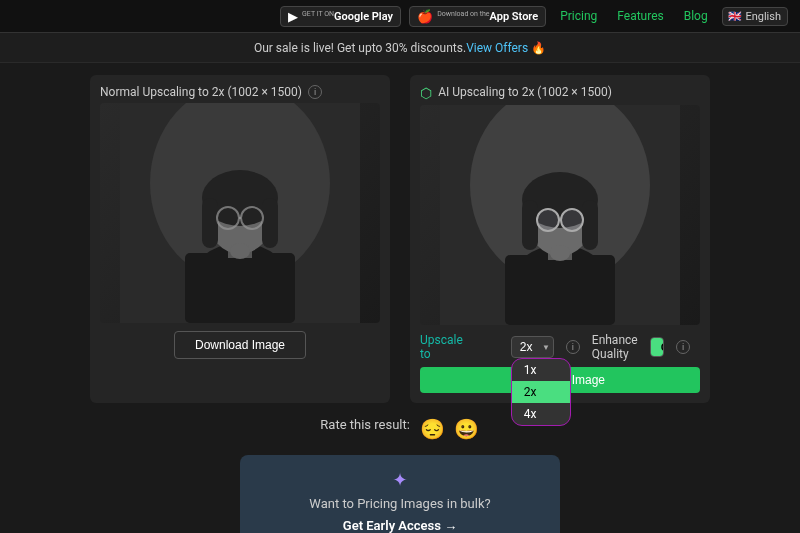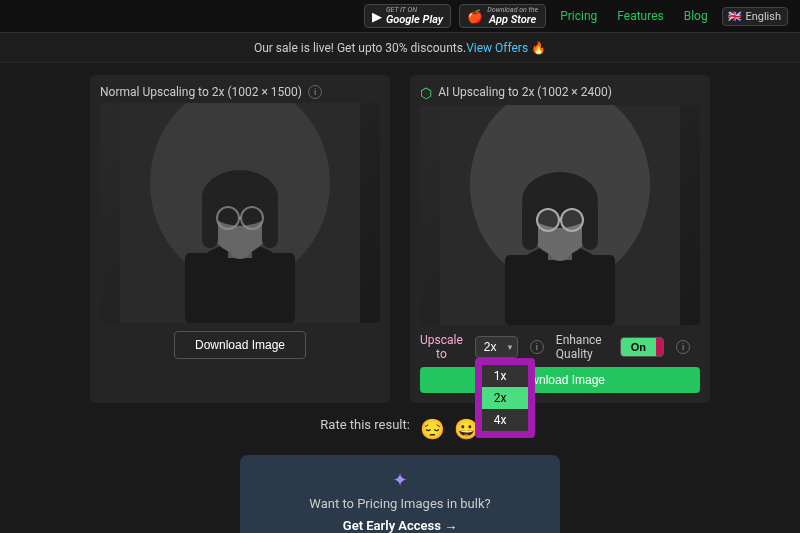--- a/index.html
+++ b/index.html
@@ -46,22 +46,21 @@
       line-height: 1;
     }
     .store-btn .store-text-large {
       font-size: 11px;
       font-weight: 600;
       line-height: 1;
       text-align: center;
     }
     .store-btn-inner {
       display: flex;
-      flex-direction: column;
-      font-style: italic;
+      flex-direction: row;
     }
     .nav-link {
       color: #22c55e;
       font-size: 12px;
       cursor: pointer;
       padding: 0 6px;
       text-decoration: none;
     }
     .lang-btn {
       display: flex;
@@ -171,25 +170,26 @@
       gap: 12px;
       margin-top: 8px;
       font-size: 12px;
       color: #ccc;
       justify-content: flex-end;
       width: 100%;
       padding-right: 10px;
       position: relative;
     }
 
-    .upscale-label { color: #f9a8d4; font-size: 12px; text-align: center; }
+    .upscale-label { color: #14b8a6; font-size: 12px; }
 
     .select-wrapper {
       position: relative;
       display: inline-block;
+      margin-left: 36px;
     }
 
     .upscale-select {
       background: #333;
       border: 1px solid #555;
       color: #fff;
       border-radius: 4px;
       padding: 3px 20px 3px 8px;
       font-size: 12px;
       cursor: pointer;
@@ -206,22 +206,22 @@
       font-size: 8px;
       color: #aaa;
     }
 
     
     .dropdown-menu {
       position: absolute;
       top: 100%;
       left: 0;
       background: #333;
-      border: 7px solid #a21caf;
-      border-radius: 4px;
+      border: 1px solid #a21caf;
+      border-radius: 11px;
       z-index: 100;
       min-width: 60px;
       overflow: hidden;
     }
 
     .dropdown-item {
       padding: 4px 12px;
       font-size: 12px;
       color: #fff;
       cursor: pointer;
@@ -393,21 +393,21 @@
 
           <ellipse cx="120" cy="148" rx="10" ry="8" fill="#666"></ellipse>
         </svg>
       </div>
       <button class="download-btn">Download Image</button>
     </div>
 
     <div class="panel">
       <div class="panel-header">
         <span class="ai-badge">⬡</span>
-        <span>AI Upscaling to 2x (1002 × 2400)</span>
+        <span>AI Upscaling to 2x (1002 × 1500)</span>
       </div>
       <div class="image-placeholder">
         <svg class="portrait-svg" viewBox="0 0 240 220" xmlns="http://www.w3.org/2000/svg">
           <rect width="240" height="220" fill="#2a2a2a"></rect>
           <ellipse cx="120" cy="80" rx="90" ry="100" fill="#404040"></ellipse>
 
           <ellipse cx="120" cy="190" rx="55" ry="50" fill="#1a1a1a"></ellipse>
           <rect x="65" y="150" width="110" height="70" fill="#1a1a1a" rx="5"></rect>
 
           <rect x="108" y="130" width="24" height="25" fill="#5a5a5a"></rect>

